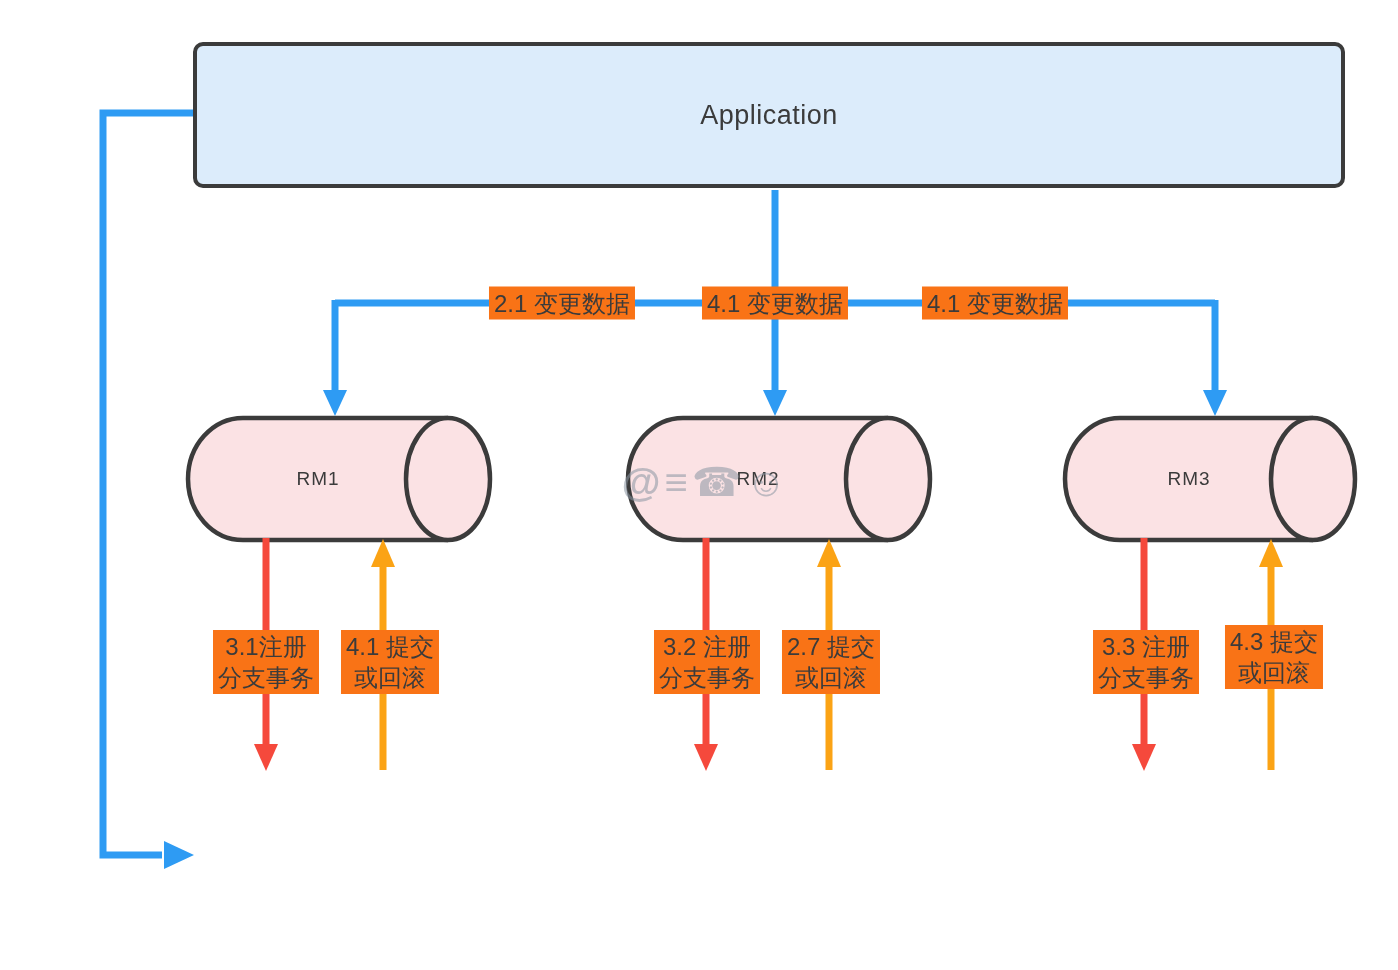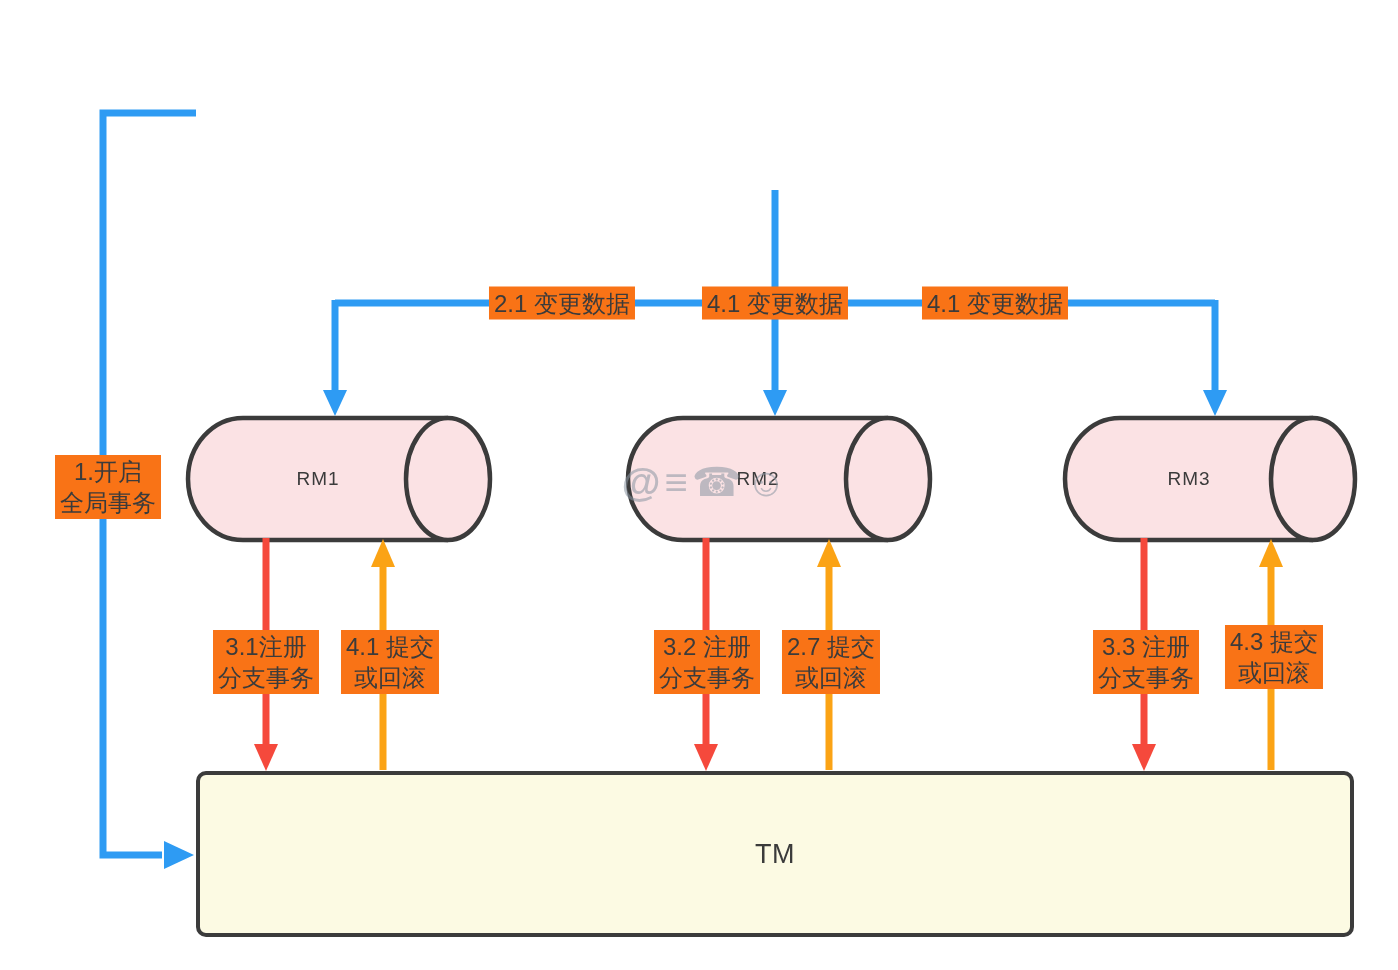--- a/index.html
+++ b/index.html
@@ -86,35 +86,31 @@
     <g>
       <path class="edge-orange" d="M383,770 V566"></path>
       <polygon class="head-orange" points="383,539 371,567 395,567"></polygon>
       <path class="edge-orange" d="M829,770 V566"></path>
       <polygon class="head-orange" points="829,539 817,567 841,567"></polygon>
       <path class="edge-orange" d="M1271,770 V566"></path>
       <polygon class="head-orange" points="1271,539 1259,567 1283,567"></polygon>
     </g>
   </svg>
 
+  <div id="app-box" class="node">
+    <span>Application</span>
+  </div>
 
-  <div id="tm-box" class="node">
-    <span>TM</span>
-  </div>
 
   <div class="rm-lbl" style="left:318px;top:479px;">RM1</div>
   <div class="rm-lbl" style="left:758px;top:479px;">RM2</div>
   <div class="rm-lbl" style="left:1189px;top:479px;">RM3</div>
 
   <div id="watermark" style="left:706px;top:482px;">@≡☎☺</div>
 
-  <div class="lbl two" style="left:108px;top:487px;">
-    <span>1.开启</span>
-    <span>全局事务</span>
-  </div>
 
   <div class="lbl" style="left:562px;top:303px;">2.1 变更数据</div>
   <div class="lbl" style="left:775px;top:303px;">4.1 变更数据</div>
   <div class="lbl" style="left:995px;top:303px;">4.1 变更数据</div>
 
   <div class="lbl two" style="left:266px;top:662px;">
     <span>3.1注册</span>
     <span>分支事务</span>
   </div>
   <div class="lbl two" style="left:390px;top:662px;">

